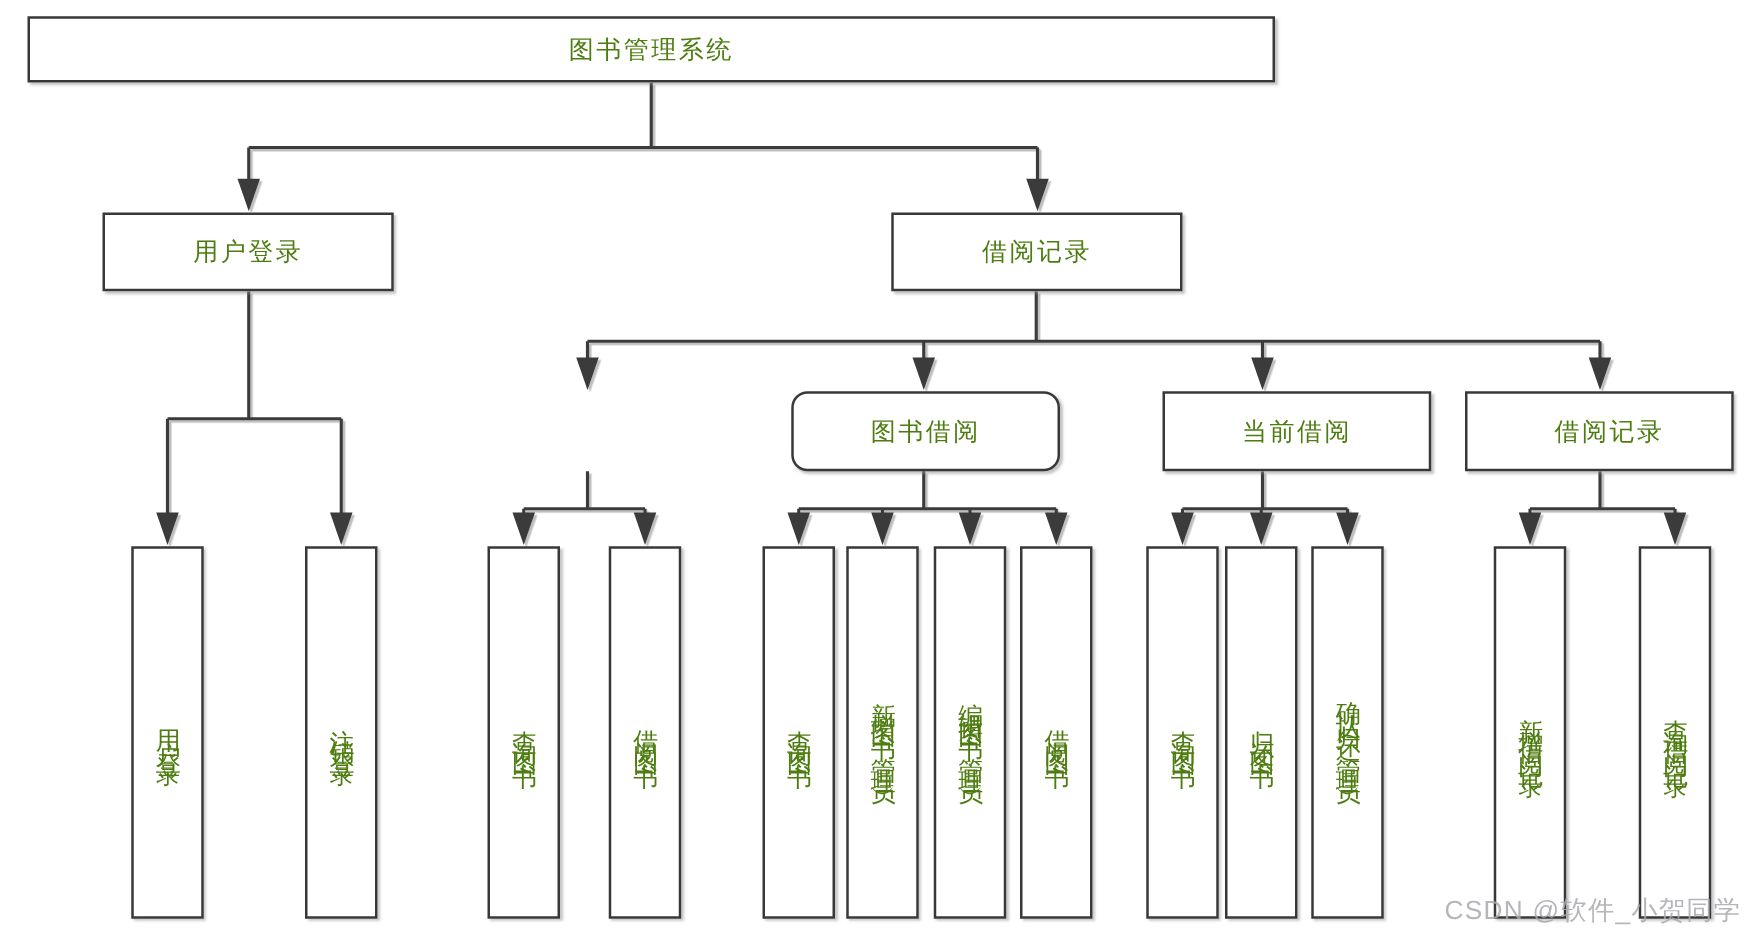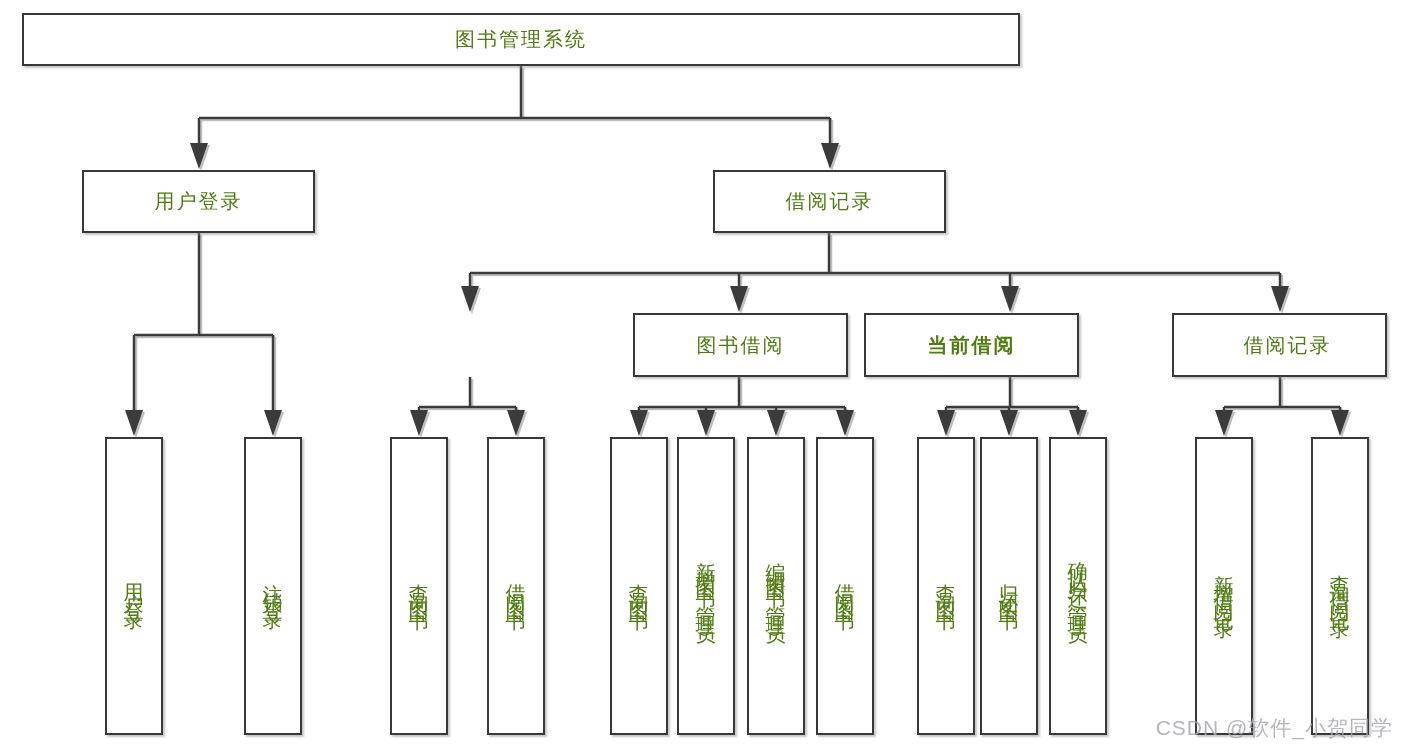--- a/index.html
+++ b/index.html
@@ -37,22 +37,22 @@
   .hbox {
     font-size: 20px;
     letter-spacing: 2px;
   }
   .root  { left: 22px;  top: 13px;  width: 998px; height: 53px; }
   .lv2   { top: 170px; width: 233px; height: 63px; }
   .lv2.a { left: 82px; }
   .lv2.b { left: 713px; }
   .lv3   { top: 313px; width: 215px; height: 64px; }
   .lv3.c1 { left: 363px; }
-  .lv3.c2 { left: 633px; }
-  .lv3.c3 { left: 864px; font-weight: bold; }
+  .lv3.c2 { left: 633px; border-radius: 13px; }
+  .lv3.c3 { left: 930px; }
   .lv3.c4 { left: 1172px; padding-left: 16px; }
   .vbox {
     top: 437px;
     width: 58px;
     height: 298px;
     writing-mode: vertical-rl;
     text-orientation: mixed;
     font-size: 20px;
     letter-spacing: 9px;
     line-height: 1;

